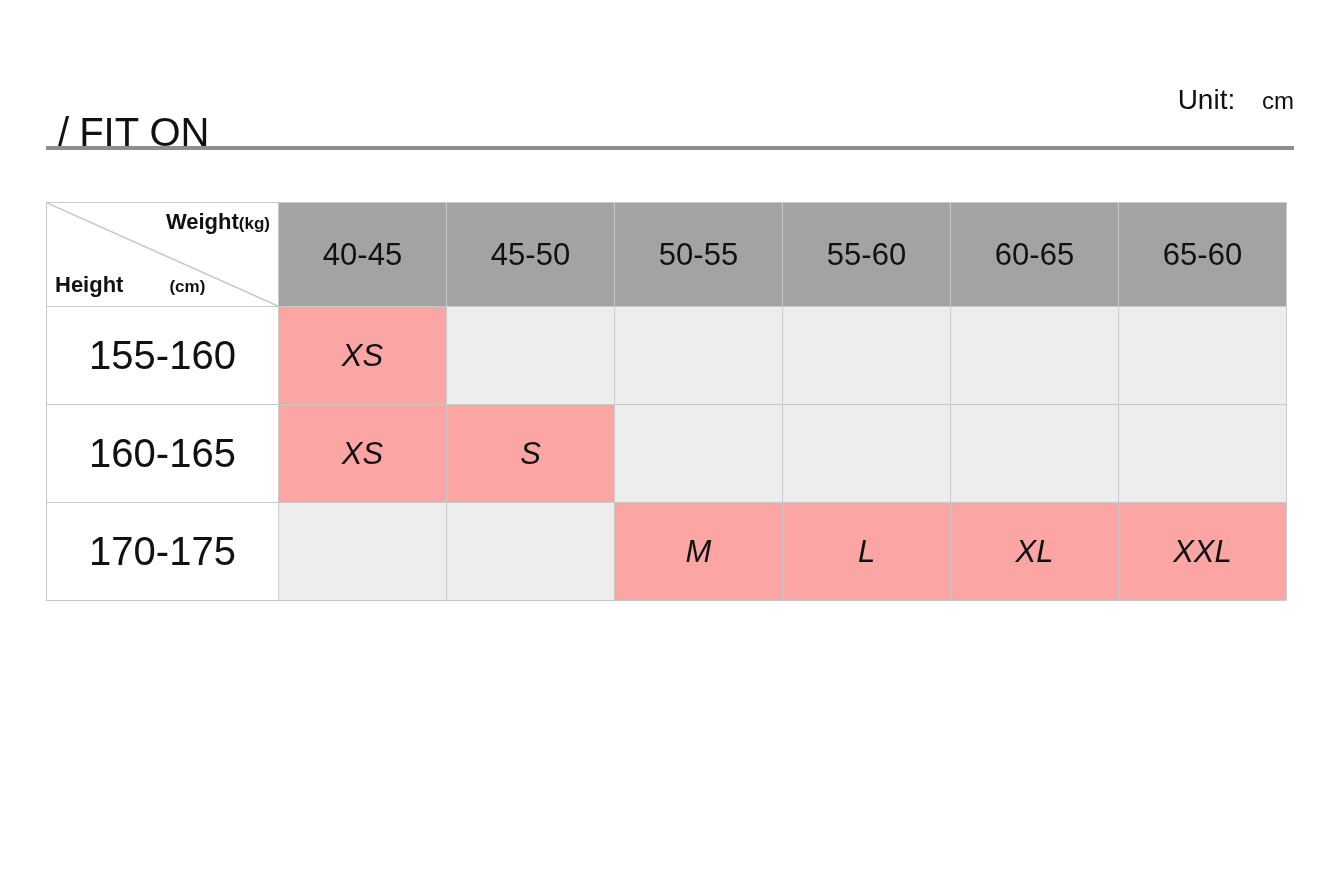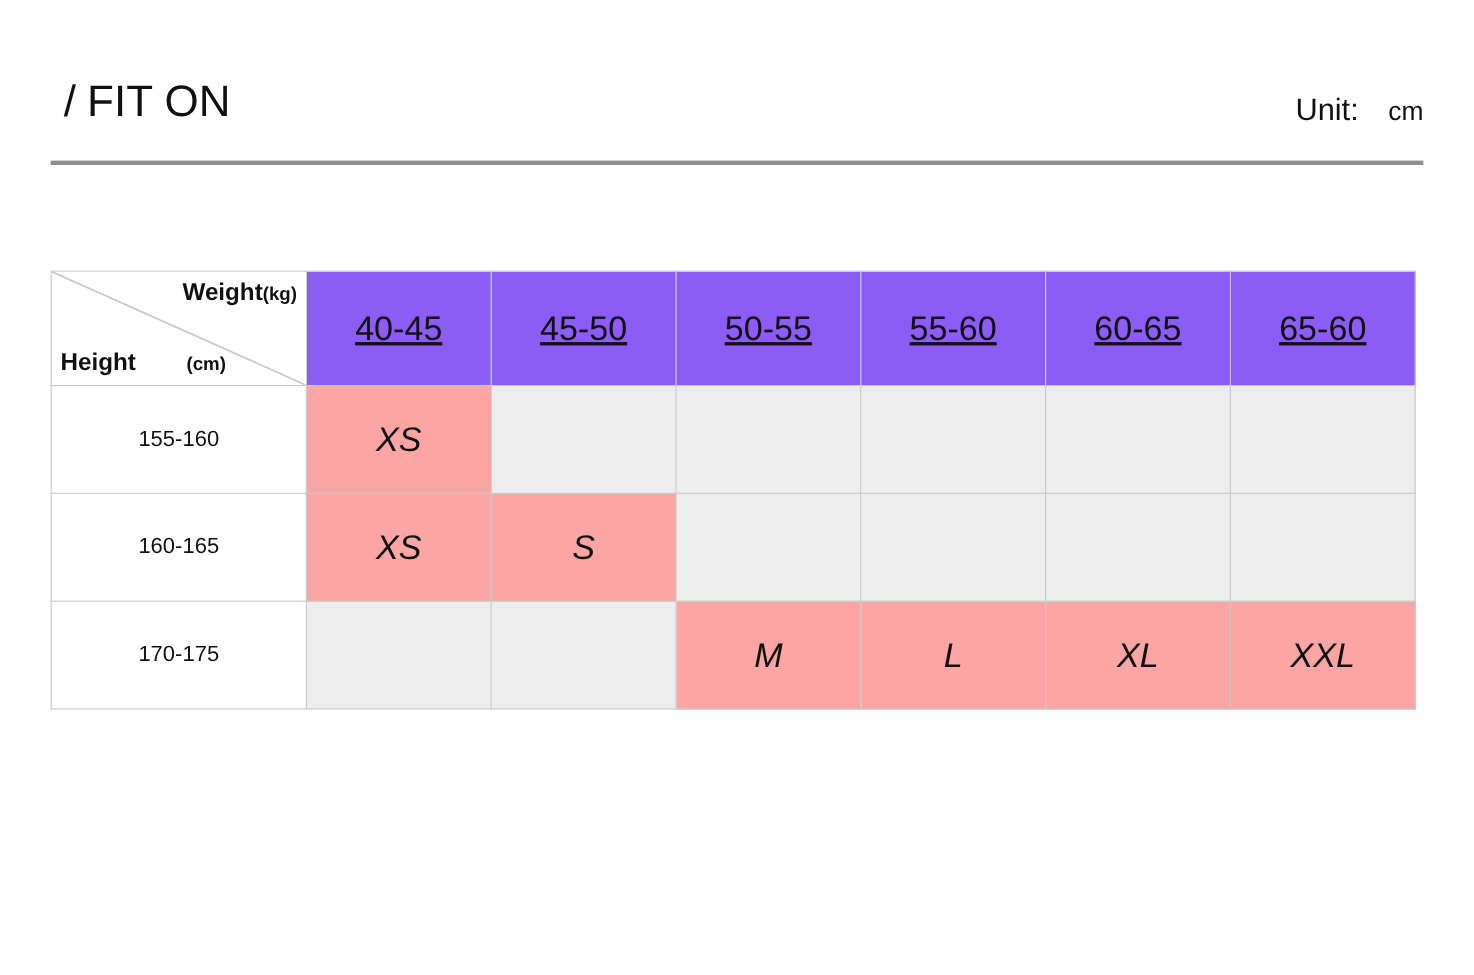--- a/index.html
+++ b/index.html
@@ -52,20 +52,21 @@
     color: #111111;
     margin: 0 10px 0 12px;
     line-height: 1;
   }
   .title-sub {
     font-size: 40px;
     font-weight: normal;
     letter-spacing: 0px;
     color: #111111;
     line-height: 1;
+    margin-top: 40px;
   }
   .unit {
     position: absolute;
     right: 0;
     top: 12px;
     font-size: 28px;
     color: #111111;
     white-space: nowrap;
   }
   .unit .unit-cm {
@@ -80,21 +81,20 @@
     height: 4px;
     background: #8f8f8f;
   }
 
   
   .table-wrap {
     position: absolute;
     left: 46px;
     top: 202px;
     width: 1240px;
-    margin-top: 44px;
   }
   table.fit {
     border-collapse: collapse;
     table-layout: fixed;
     width: 1240px;
     background: #ffffff;
   }
   table.fit td, table.fit th {
     border: 1px solid #c9c9c9;
     padding: 0;
@@ -139,25 +139,24 @@
     font-size: 22px;
     font-weight: bold;
     color: #111111;
     white-space: nowrap;
   }
   .corner .lbl-height .u { font-size: 17px; padding-left: 46px; }
 
   .col-head {
     font-size: 31px;
     color: #111111;
-    background: #8b5cf6;
-    text-decoration: underline;
+    background: #a3a3a3;
   }
   .row-head {
-    font-size: 20px;
+    font-size: 40px;
     color: #111111;
     background: #ffffff;
   }
   td.cell {
     font-size: 31px;
     color: #111111;
   }
   td.cell.empty { background: #ededed; }
   td.cell.filled { background: #fca5a5; font-style: italic; }
 </style>

